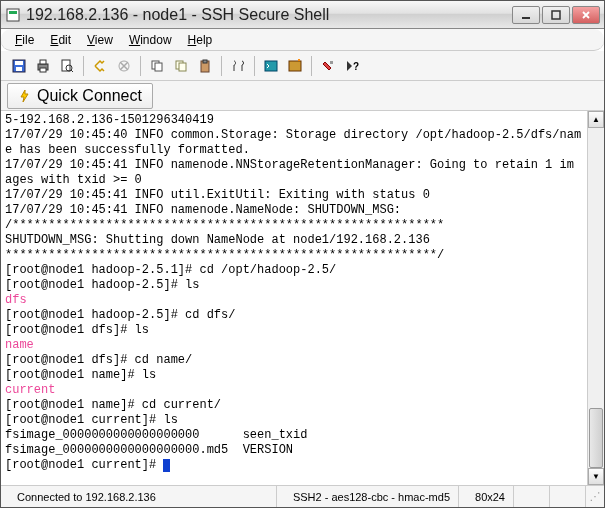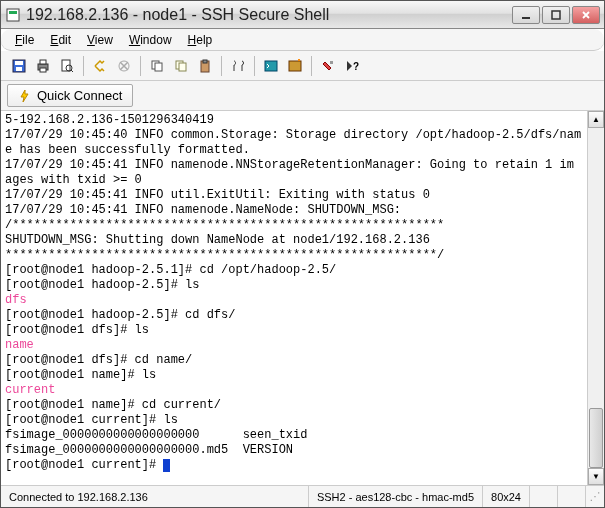--- a/index.html
+++ b/index.html
@@ -107,21 +107,21 @@
   padding: 2px 6px;
 }
 .tab-btn {
   border: 1px solid #aaa;
   border-radius: 2px;
   background: linear-gradient(to bottom, #fff, #eee);
   padding: 3px 10px;
   margin-right: 4px;
   display: inline-flex;
   align-items: center;
-  font-size: 13px;
+  font-size: 16px;
 }
 .tab-btn .icon { margin-right: 5px; }
 .terminal {
   flex: 1;
   background: #fff;
   font-family: "Courier New", monospace;
   font-size: 12px;
   line-height: 15px;
   padding: 2px 4px;
   overflow: hidden;
@@ -174,20 +174,21 @@
   display: flex;
   align-items: center;
   font-size: 11px;
 }
 .statusbar .panel {
   border-right: 1px solid #ccc;
   padding: 0 8px;
   height: 100%;
   display: flex;
   align-items: center;
+  margin-left: 8px;
 }
 .statusbar .panel.flex { flex: 1; }
 .statusbar .grip {
   width: 18px;
   text-align: center;
   color: #999;
 }
 svg { display: block; }
 .terminal-wrap { flex:1; position:relative; display:flex; }
 .terminal-content { flex:1; overflow:hidden; }

